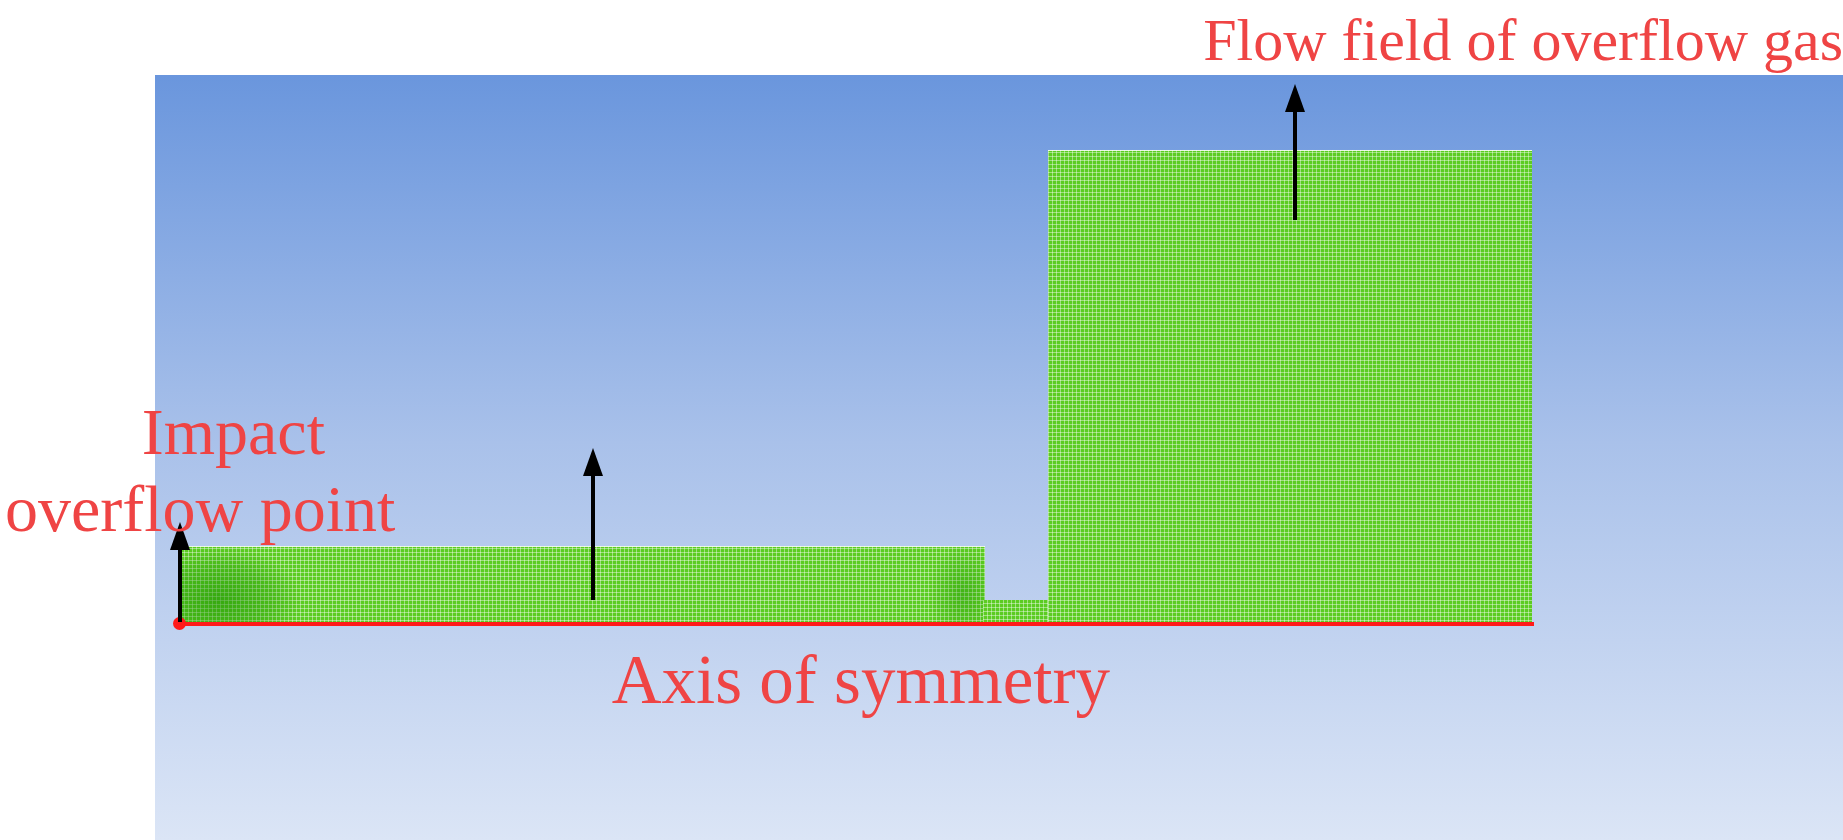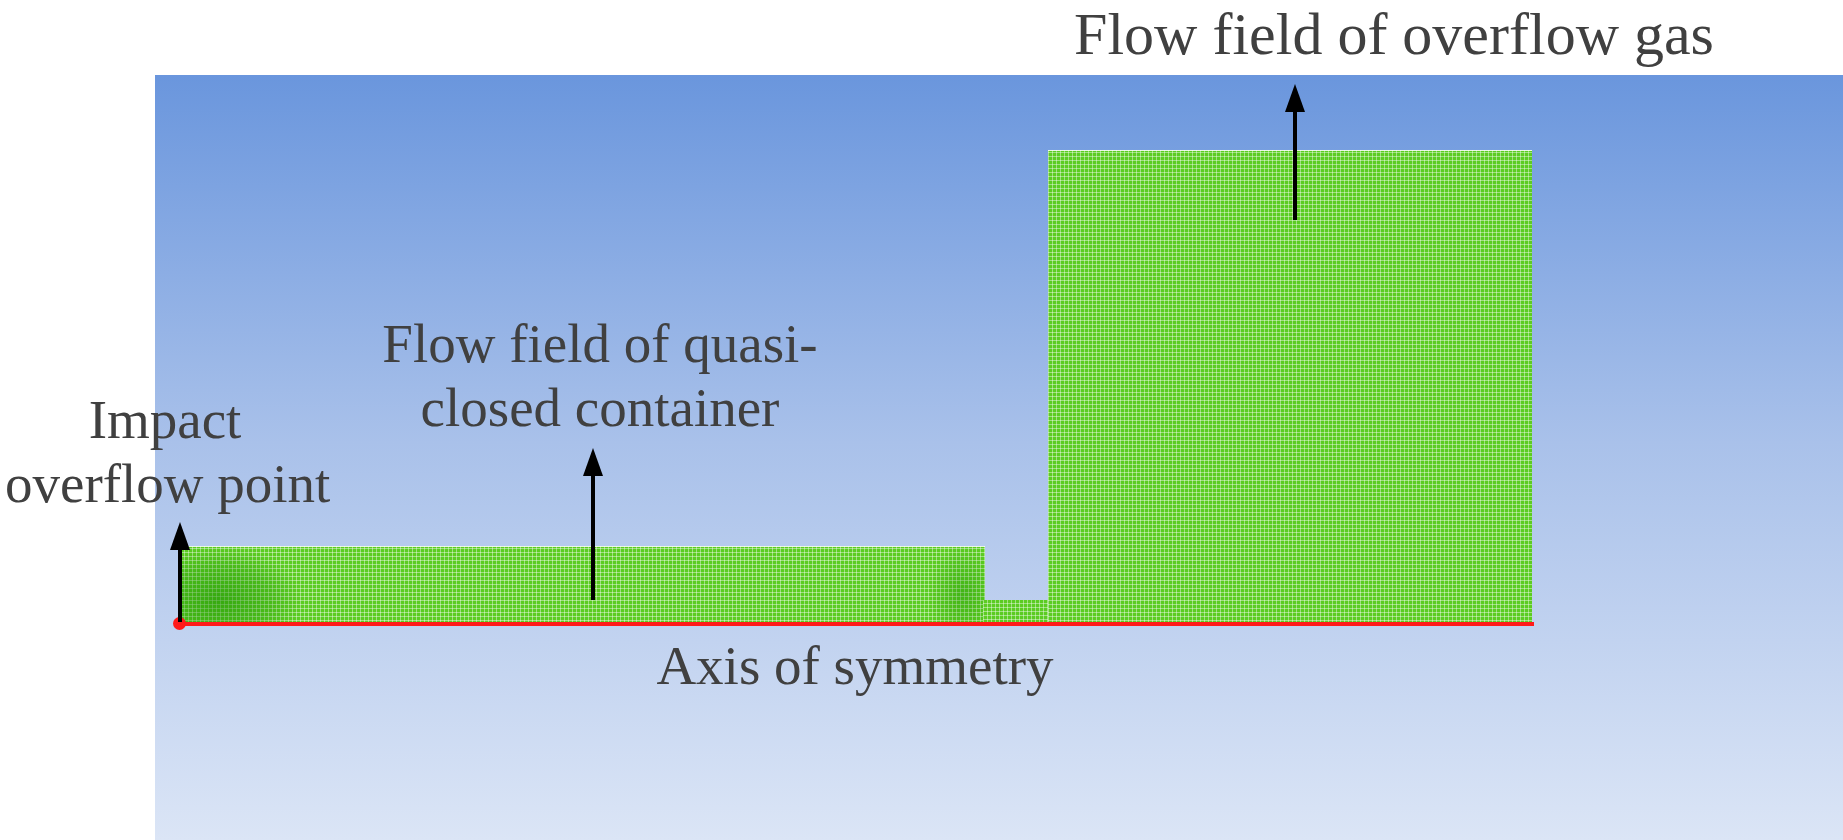--- a/index.html
+++ b/index.html
@@ -76,30 +76,31 @@
     color: var(--arrow-black, #000);
     z-index: 6;
   }
   .arrow-impact   { left: 162px;  top: 520px; }
   .arrow-quasi    { left: 575px;  top: 446px; }
   .arrow-overflow { left: 1277px; top: 82px;  }
 
   
   .fig-label {
     position: absolute;
-    text-align: center;
-    color: #404040;
+    text-align: right;
+    color: #ef4444;
     z-index: 7;
     line-height: 1.16;
     white-space: nowrap;
+    margin-top: 6px;
   }
   .label-overflow { left: 945px; top: 0px;   width: 898px; font-size: 60px; }
   .label-quasi    { left: 320px; top: 312px; width: 560px; font-size: 55px; }
-  .label-impact   { left: 5px;   top: 388px; width: 320px; font-size: 55px; }
-  .label-axis     { left: 600px; top: 634px; width: 510px; font-size: 55px; }
+  .label-impact   { left: 5px;   top: 388px; width: 320px; font-size: 66px; }
+  .label-axis     { left: 600px; top: 634px; width: 510px; font-size: 69px; }
 </style>
 </head>
 <body>
 
 <div id="figure-canvas">
 
   <div class="sky"></div>
 
   <div class="mesh mesh-strip"></div>
   <div class="mesh mesh-connector"></div>
@@ -120,24 +121,20 @@
 
   <svg class="arrow arrow-overflow" width="36" height="142" viewBox="0 0 36 142">
     <line x1="18" y1="138" x2="18" y2="24" stroke="currentColor" stroke-width="4"></line>
     <polygon points="18,2 8,30 28,30" fill="currentColor"></polygon>
   </svg>
 
   <div class="fig-label label-overflow">
     <span>Flow field of overflow gas</span>
   </div>
 
-  <div class="fig-label label-quasi">
-    <div>Flow field of quasi-</div>
-    <div>closed container</div>
-  </div>
 
   <div class="fig-label label-impact">
     <div>Impact</div>
     <div>overflow point</div>
   </div>
 
   <div class="fig-label label-axis">
     <span>Axis of symmetry</span>
   </div>
 

